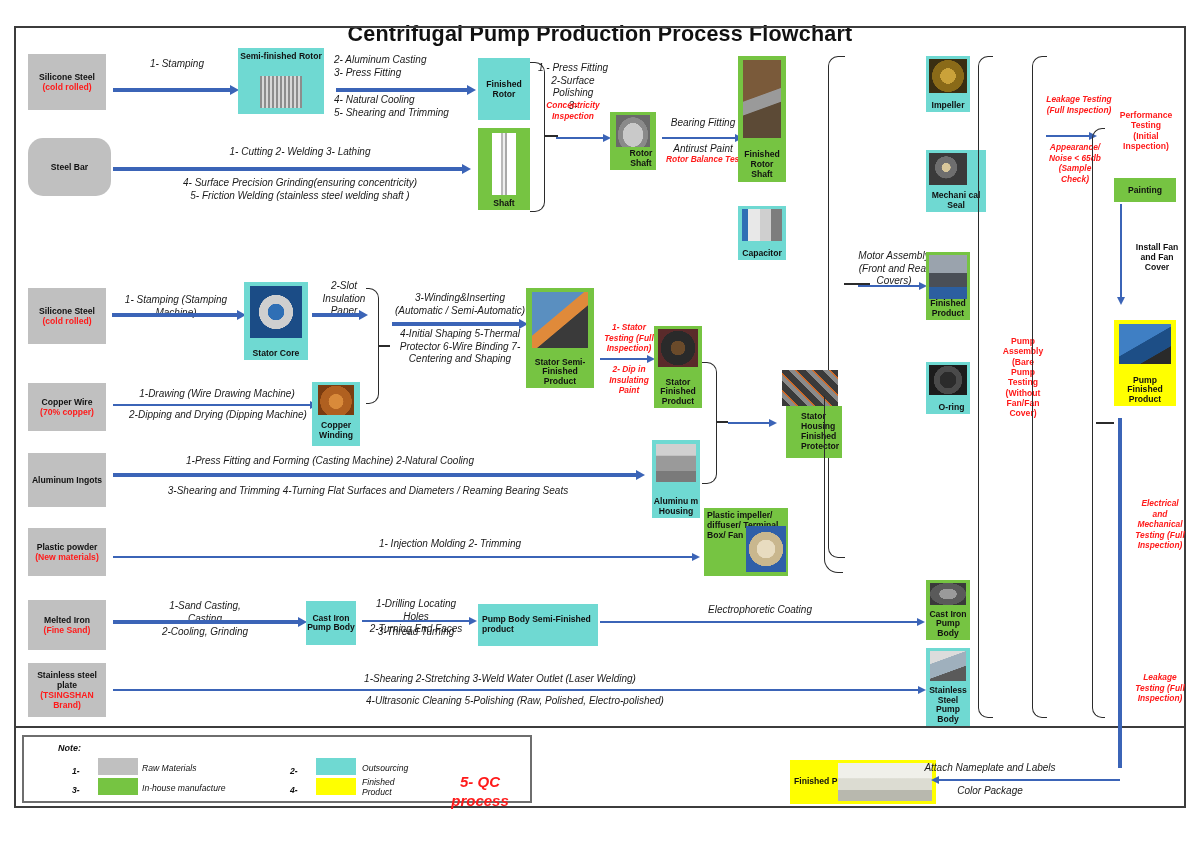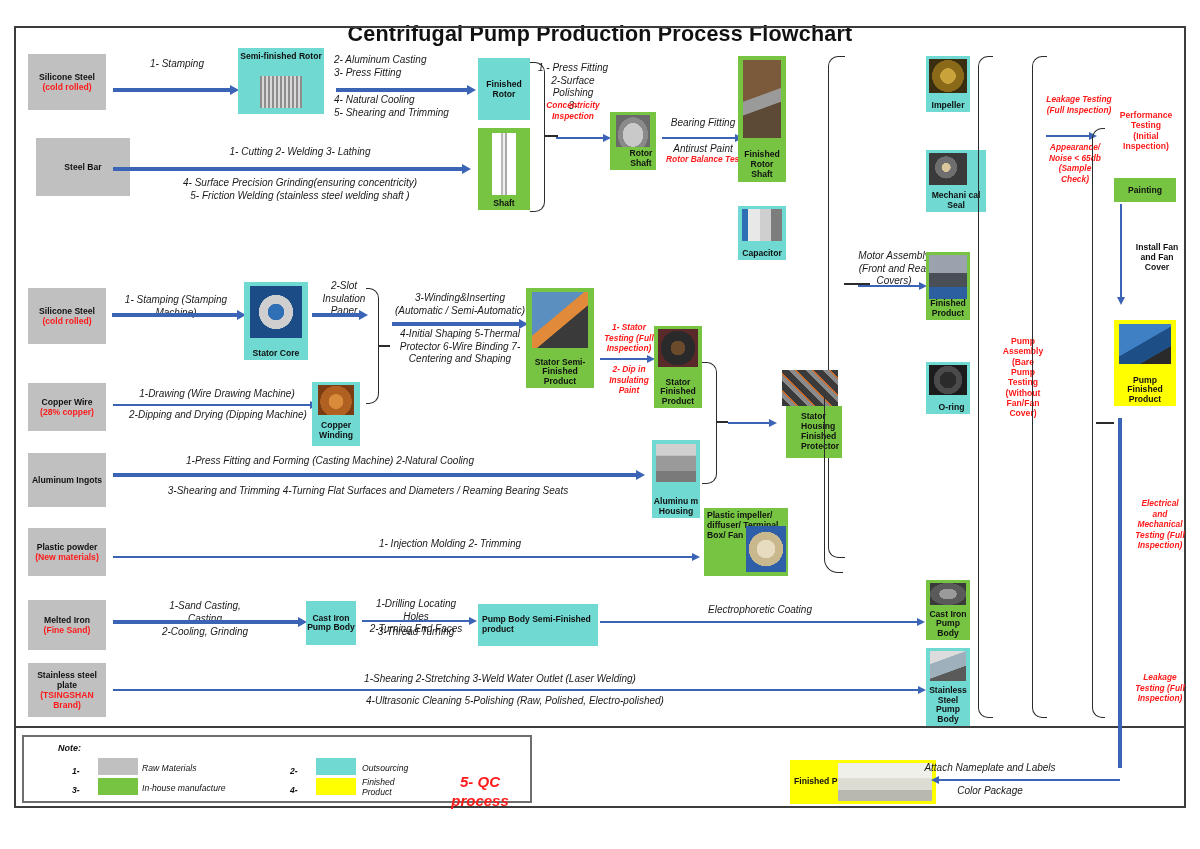--- a/index.html
+++ b/index.html
@@ -73,30 +73,30 @@
 
   <div class="ttl">Centrifugal Pump Production Process Flowchart</div>
 
   <div id="frame"></div>
   <div id="bottomframe"></div>
 
   <div class="box raw" style="left:28px;top:54px;width:78px;height:56px;flex-direction:column;">
     <span>Silicone Steel</span>
     <span class="red">(cold rolled)</span>
   </div>
-  <div class="box raw" style="left:36px;top:138px;width:94px;height:58px;flex-direction:column;">
+  <div class="box raw" style="left:28px;top:138px;width:83px;height:58px;flex-direction:column;border-radius:15px;">
     <span>Steel Bar</span>
   </div>
   <div class="box raw" style="left:28px;top:288px;width:78px;height:56px;flex-direction:column;">
     <span>Silicone Steel</span>
     <span class="red">(cold rolled)</span>
   </div>
   <div class="box raw" style="left:28px;top:383px;width:78px;height:48px;flex-direction:column;">
     <span>Copper Wire</span>
-    <span class="red">(28% copper)</span>
+    <span class="red">(70% copper)</span>
   </div>
   <div class="box raw" style="left:28px;top:453px;width:78px;height:54px;flex-direction:column;">
     <span>Aluminum Ingots</span>
   </div>
   <div class="box raw" style="left:28px;top:528px;width:78px;height:48px;flex-direction:column;">
     <span>Plastic powder</span>
     <span class="red">(New materials)</span>
   </div>
   <div class="box raw" style="left:28px;top:600px;width:78px;height:50px;flex-direction:column;">
     <span>Melted Iron</span>

